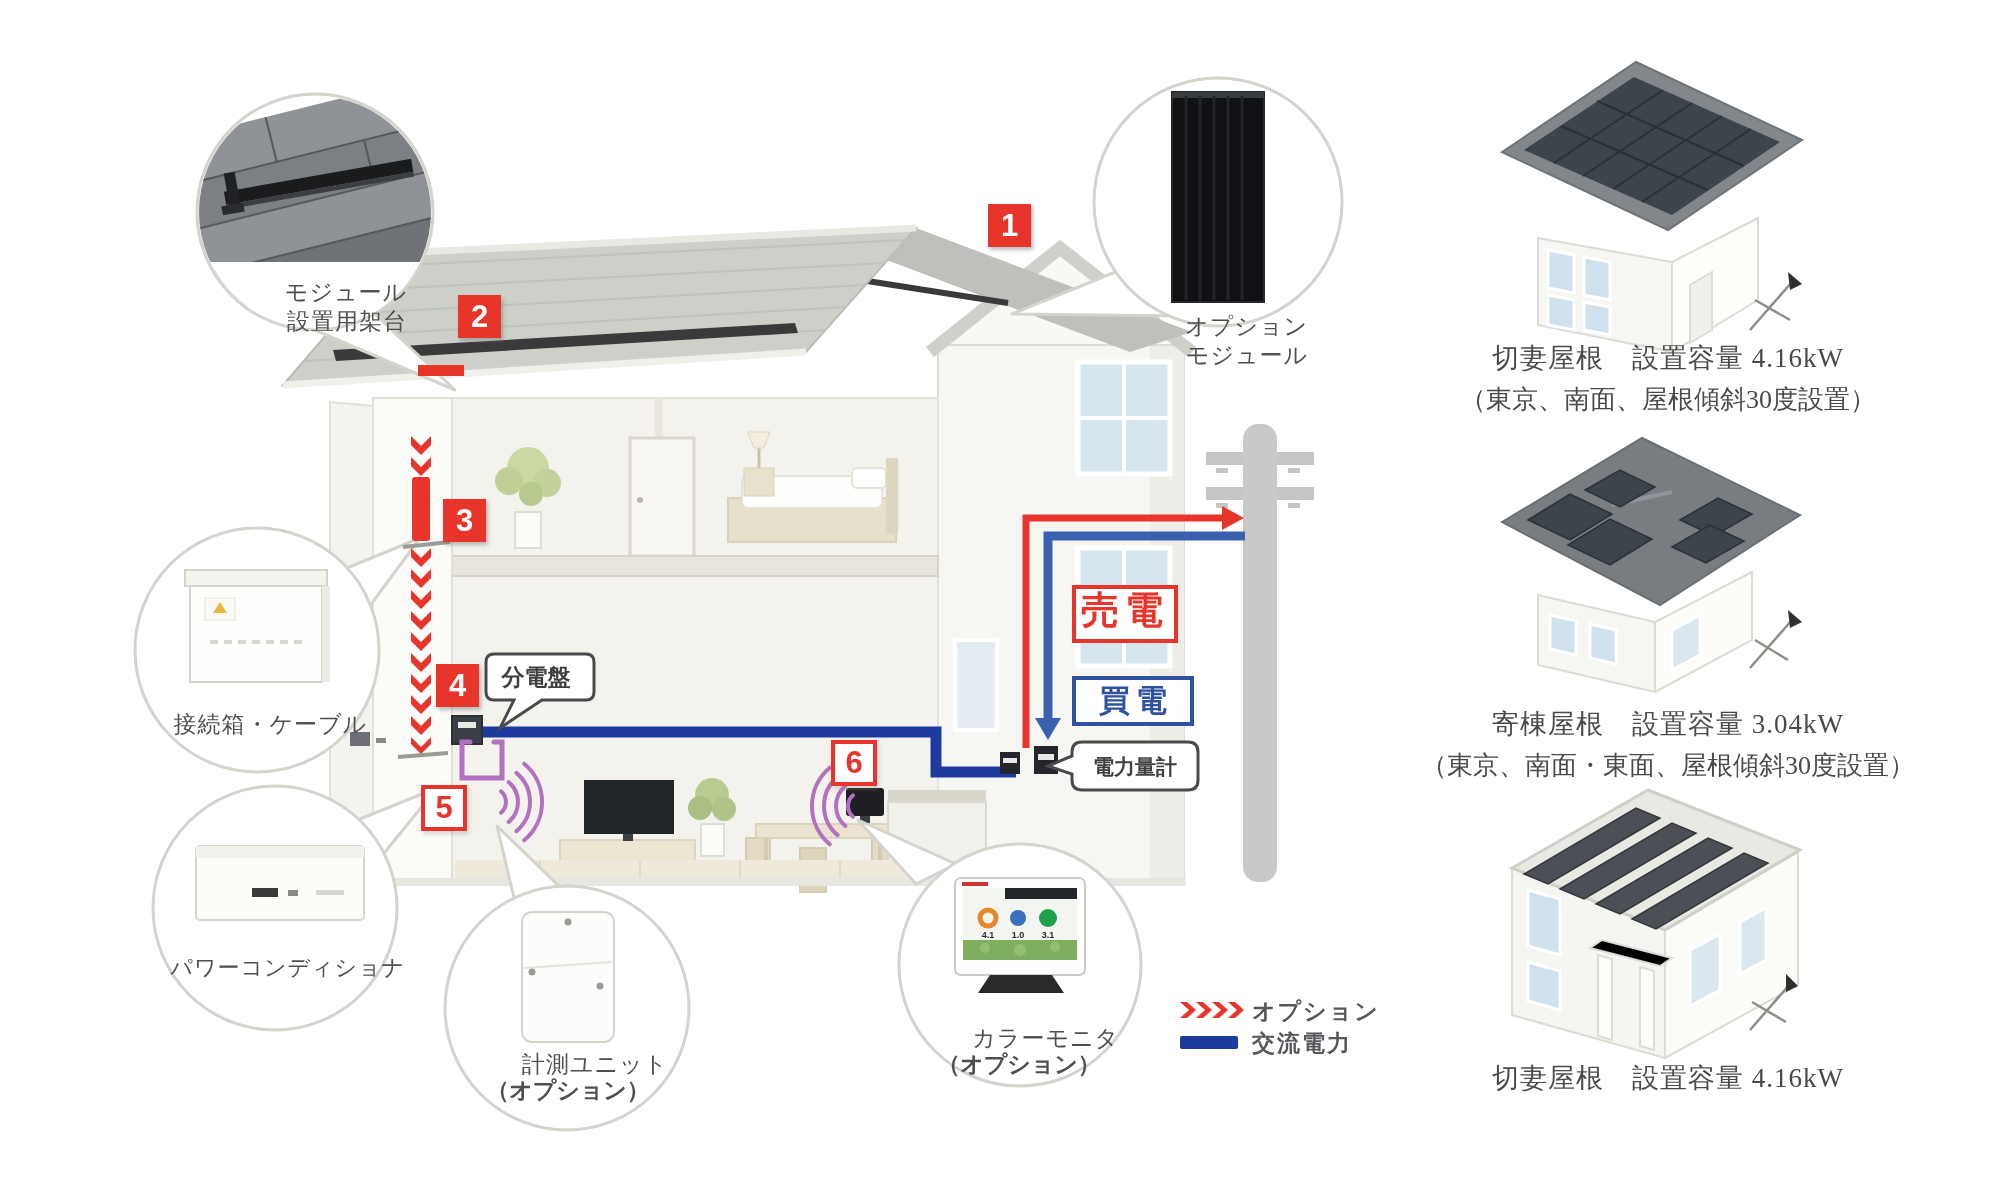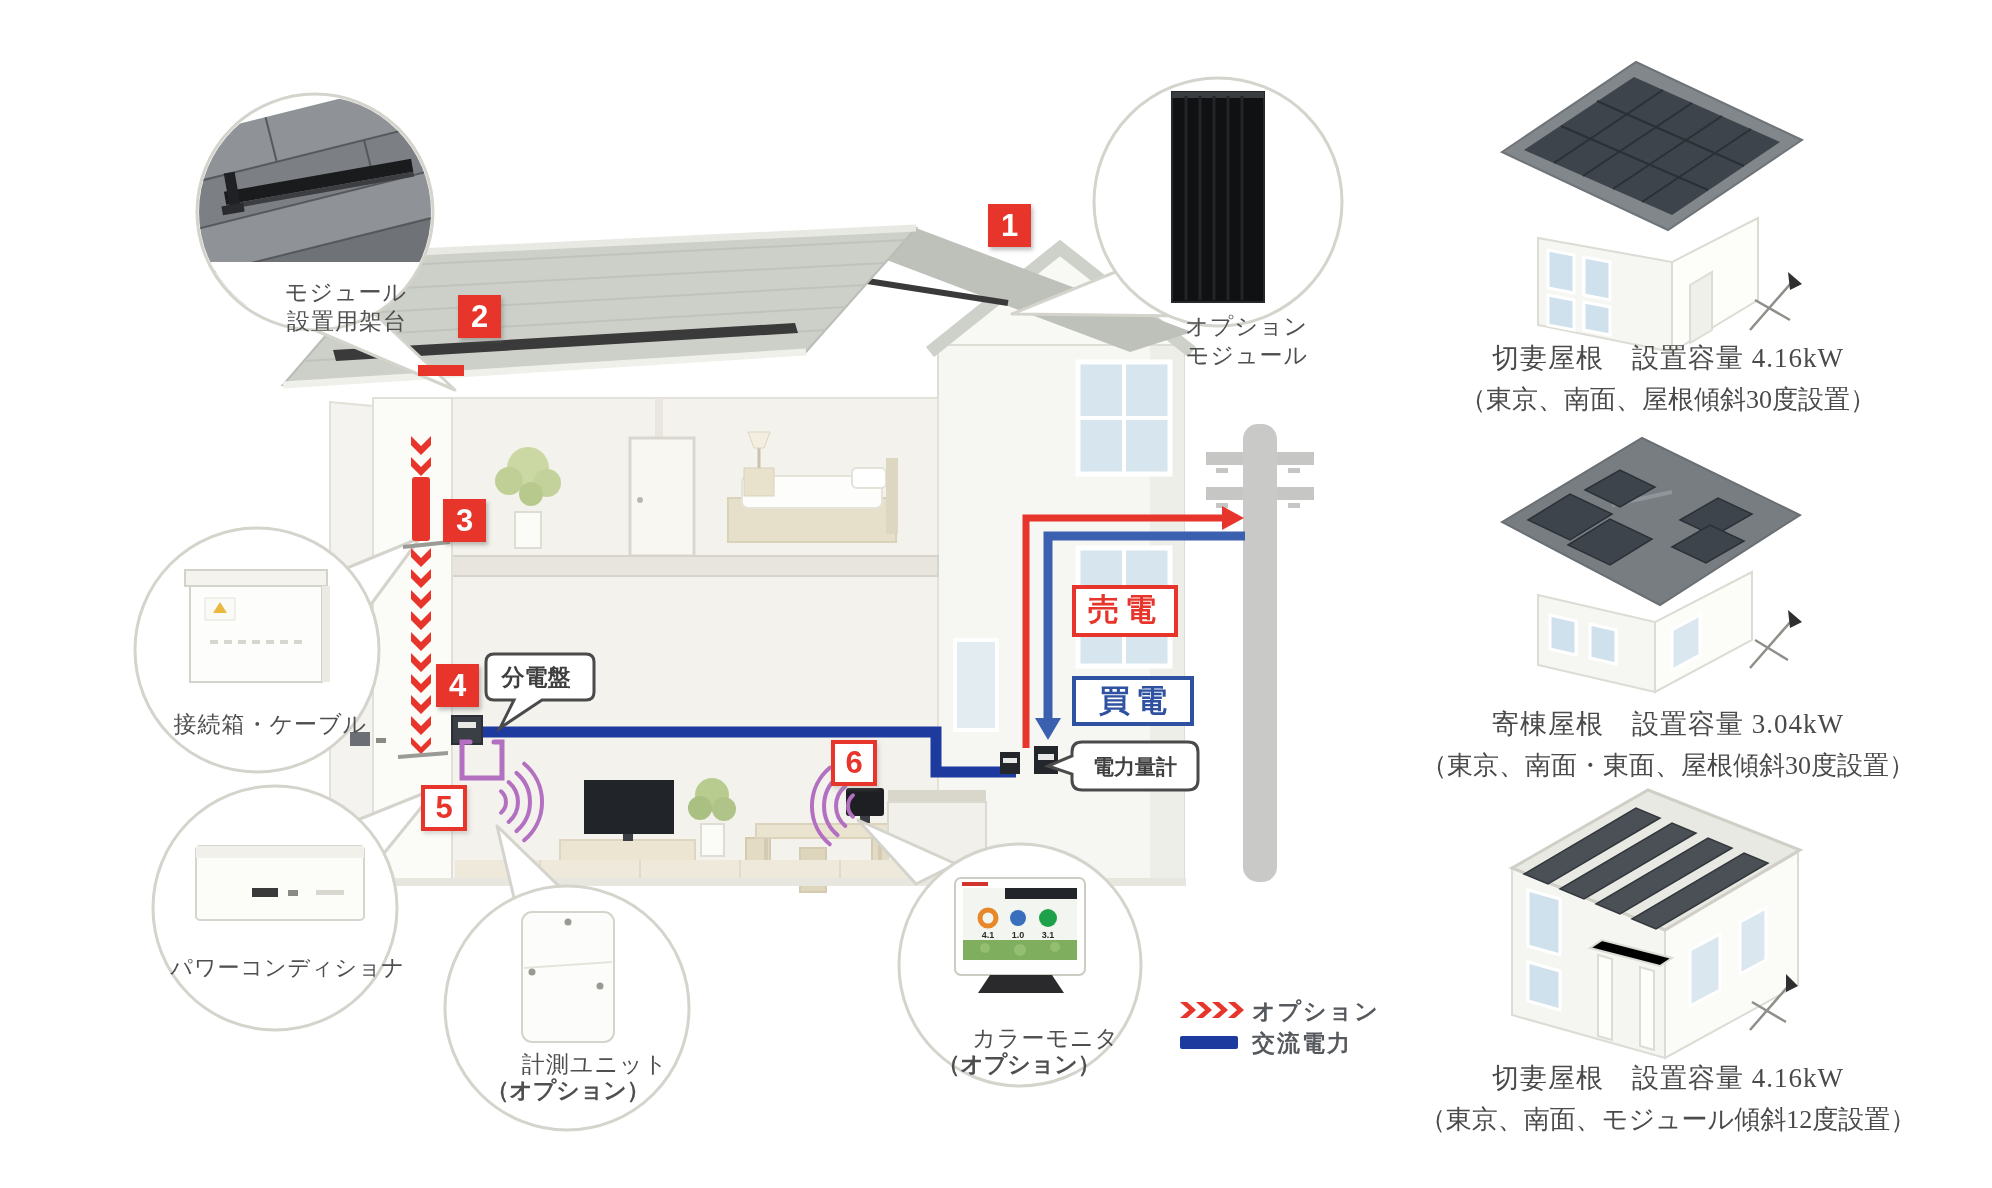--- a/index.html
+++ b/index.html
@@ -391,32 +391,31 @@
 <div class="abs co-label" style="left:147px;top:710px;width:220px;">接続箱・ケーブル</div>
 <div class="abs co-label" style="left:155px;top:953px;width:250px;font-size:22px;">パワーコンディショナ</div>
 <div class="abs co-label" style="left:468px;top:1050px;width:200px;">計測ユニット</div>
 <div class="abs co-sub" style="left:468px;top:1080px;width:200px;">（オプション）</div>
 <div class="abs co-label" style="left:919px;top:1024px;width:200px;">カラーモニタ</div>
 <div class="abs co-sub" style="left:919px;top:1054px;width:200px;">（オプション）</div>
 
 <div class="abs bubble-text" style="left:486px;top:662px;width:100px;font-size:23px;">分電盤</div>
 <div class="abs bubble-text" style="left:1076px;top:753px;width:118px;font-size:21px;">電力量計</div>
 
-<div class="abs flow-box sell" style="left:1072px;top:585px;width:106px;height:52px;font-size:31px;line-height:42px;">売電</div>
+<div class="abs flow-box sell" style="left:1072px;top:585px;width:106px;height:58px;font-size:38px;line-height:42px;">売電</div>
 <div class="abs flow-box buy" style="left:1072px;top:676px;width:122px;height:50px;font-size:31px;line-height:42px;padding-left:6px;">買電</div>
 
 <div class="abs legend-label" style="left:1252px;top:996px;">オプション</div>
 <div class="abs legend-label" style="left:1252px;top:1028px;">交流電力</div>
 
 <div class="abs caption" style="top:340px;">
   <div class="t">切妻屋根　設置容量 4.16kW</div>
   <div class="c">（東京、南面、屋根傾斜30度設置）</div>
 </div>
 <div class="abs caption" style="top:706px;">
   <div class="t">寄棟屋根　設置容量 3.04kW</div>
   <div class="c">（東京、南面・東面、屋根傾斜30度設置）</div>
 </div>
 <div class="abs caption" style="top:1060px;">
   <div class="t">切妻屋根　設置容量 4.16kW</div>
-  <div class="c">（東京、南面、モジュール傾斜12度設置）</div>
 </div>
 
 </div>
 
 </body></html>

